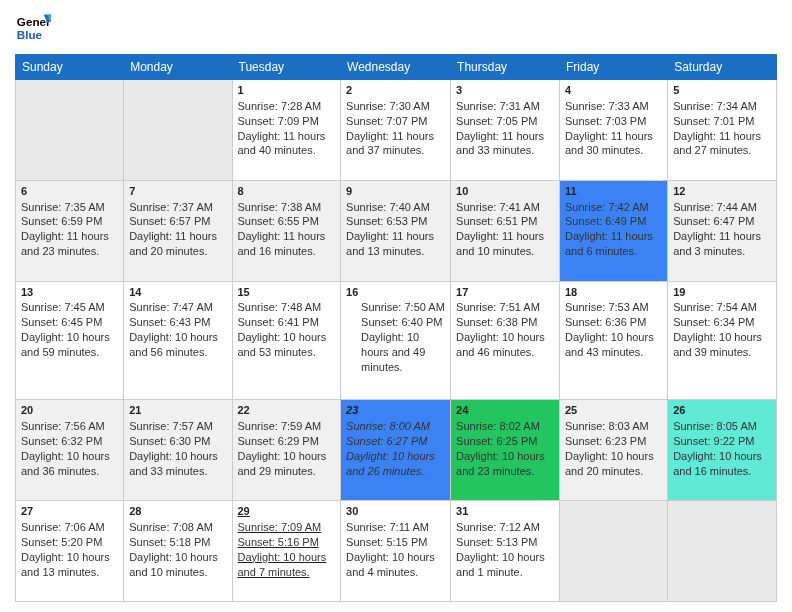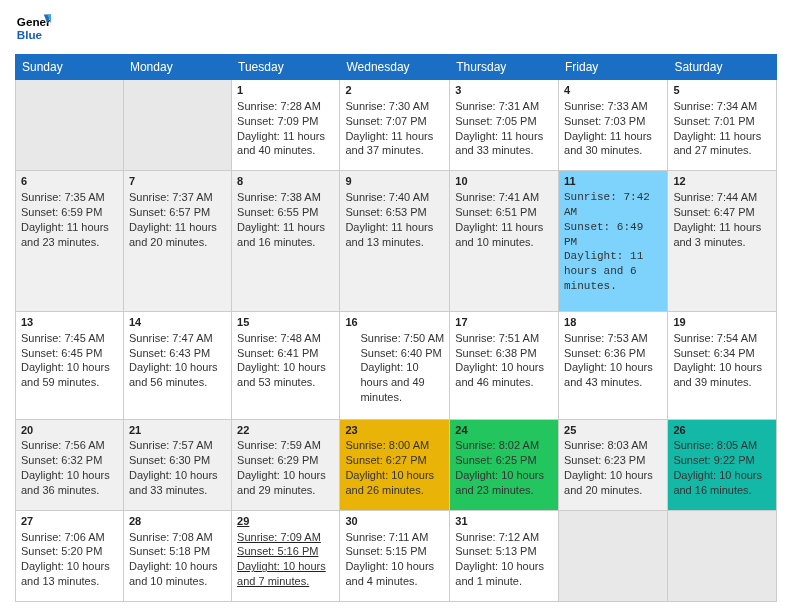--- a/index.html
+++ b/index.html
@@ -178,23 +178,23 @@
             <div class="day-info" style="white-space: pre-line;">Sunrise: 7:40 AM
 Sunset: 6:53 PM
 Daylight: 11 hours and 13 minutes.</div>
           </td>
           <td style="background: rgb(240, 240, 240);">
             <span class="day-num">10</span>
             <div class="day-info" style="white-space: pre-line;">Sunrise: 7:41 AM
 Sunset: 6:51 PM
 Daylight: 11 hours and 10 minutes.</div>
           </td>
-          <td style="background: #7dd3fc;">
+          <td style="background: #3b82f6;">
             <span class="day-num">11</span>
-            <div class="day-info" style="white-space: pre-line; font-family: Liberation Mono, monospace;">Sunrise: 7:42 AM
+            <div class="day-info" style="white-space: pre-line;">Sunrise: 7:42 AM
 Sunset: 6:49 PM
 Daylight: 11 hours and 6 minutes.</div>
           </td>
           <td style="background: rgb(240, 240, 240);">
             <span class="day-num">12</span>
             <div class="day-info" style="white-space: pre-line;">Sunrise: 7:44 AM
 Sunset: 6:47 PM
 Daylight: 11 hours and 3 minutes.</div>
           </td>
         </tr>
@@ -254,39 +254,39 @@
             <div class="day-info" style="white-space: pre-line;">Sunrise: 7:57 AM
 Sunset: 6:30 PM
 Daylight: 10 hours and 33 minutes.</div>
           </td>
           <td style="background: rgb(240, 240, 240);">
             <span class="day-num">22</span>
             <div class="day-info" style="white-space: pre-line;">Sunrise: 7:59 AM
 Sunset: 6:29 PM
 Daylight: 10 hours and 29 minutes.</div>
           </td>
-          <td style="background: #eab308;">
+          <td style="background: #3b82f6; font-style: italic;">
             <span class="day-num">23</span>
             <div class="day-info" style="white-space: pre-line;">Sunrise: 8:00 AM
 Sunset: 6:27 PM
 Daylight: 10 hours and 26 minutes.</div>
           </td>
           <td style="background: #22c55e;">
             <span class="day-num">24</span>
             <div class="day-info" style="white-space: pre-line;">Sunrise: 8:02 AM
 Sunset: 6:25 PM
 Daylight: 10 hours and 23 minutes.</div>
           </td>
           <td style="background: rgb(240, 240, 240);">
             <span class="day-num">25</span>
             <div class="day-info" style="white-space: pre-line;">Sunrise: 8:03 AM
 Sunset: 6:23 PM
 Daylight: 10 hours and 20 minutes.</div>
           </td>
-          <td style="background: #14b8a6;">
+          <td style="background: #5eead4;">
             <span class="day-num">26</span>
             <div class="day-info" style="white-space: pre-line;">Sunrise: 8:05 AM
 Sunset: 9:22 PM
 Daylight: 10 hours and 16 minutes.</div>
           </td>
         </tr>
         <tr>
           <td style="background: rgb(255, 255, 255);">
             <span class="day-num">27</span>
             <div class="day-info" style="white-space: pre-line;">Sunrise: 7:06 AM

